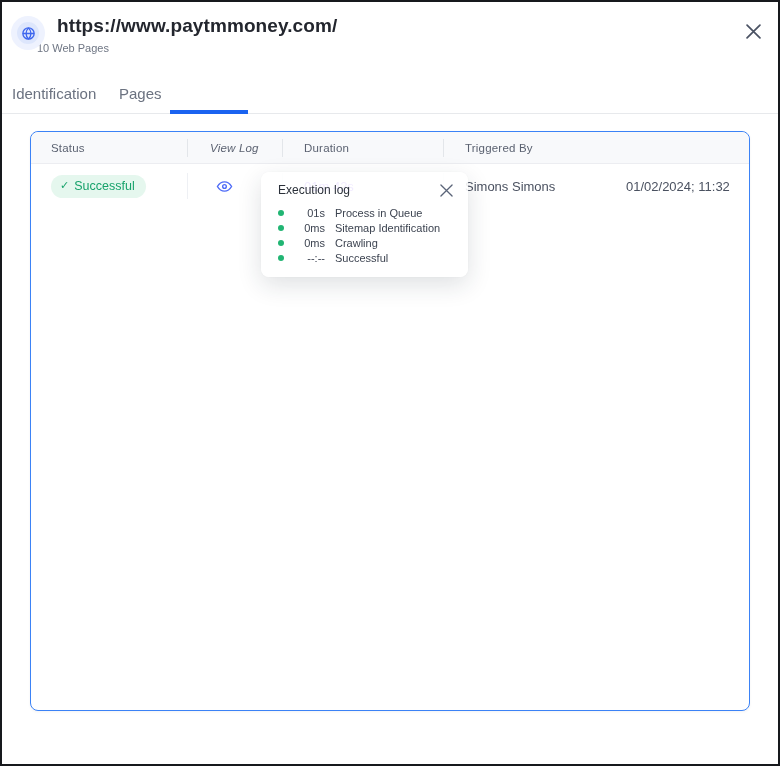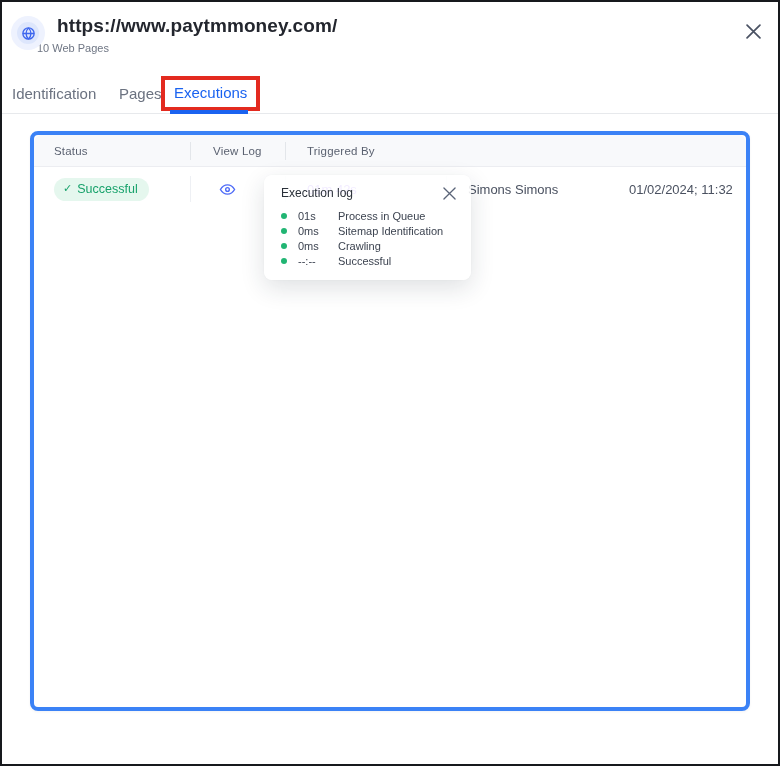--- a/index.html
+++ b/index.html
@@ -43,39 +43,39 @@
   .tab-exec { position:static; color:#1a63f0; }
   .tab-underline {
     position:absolute; left:168px; bottom:-1px;
     width:78px; height:4px; background:#1a63f0;
   }
 
   
   .card {
     margin:17px 28px 0;
     height:580px;
-    border:4px solid #3b82f6;
+    border:1px solid #3b82f6;
     border-radius:8px;
     position:relative;
     background:#fff;
     box-shadow:0 1px 3px rgba(16,24,40,.05);
   }
   .thead {
     display:flex; align-items:center; height:32px;
     background:#f8f9fb; border-bottom:1px solid #ecedf1;
     border-radius:8px 8px 0 0;
   }
   .th { font-size:11.5px; color:#5b6271; letter-spacing:.2px; position:relative; height:100%; display:flex; align-items:center; }
   .th::after, .td.div::after {
     content:""; position:absolute; right:0; top:50%; transform:translateY(-50%);
     width:1px; height:18px; background:#e3e6ea;
   }
   .th:last-child::after { display:none; }
   .col-status { width:157px; padding-left:20px; }
-  .col-viewlog { width:95px; padding-left:22px; }
+  .col-viewlog { width:95px; padding-left:22px;font-style:italic; }
   .col-duration { width:161px; padding-left:21px; }
   .col-trigby { width:161px; padding-left:21px; }
   .col-trigon { flex:1; padding-left:21px; }
 
   .trow { display:flex; align-items:center; height:44px; position:relative; }
   .td { position:relative; height:100%; display:flex; align-items:center; }
   .td.div::after { height:26px; background:#eef0f4; }
   .badge {
     display:inline-flex; align-items:center; gap:5px;
     background:#e5f7ee; color:#17a26b;
@@ -93,21 +93,21 @@
     background:rgba(255,255,255,0.88);
     border-radius:8px;
     box-shadow:0 8px 24px rgba(31,41,55,.14), 0 0 1px rgba(0,0,0,.08);
     padding:11px 14px 12px 17px;
     z-index:5;
     margin-left:32px;
   }
   .popup-head { display:flex; justify-content:space-between; align-items:flex-start; }
   .popup-title { font-size:12px; color:#2a3039; font-weight:500; }
   .popup-close { width:14px; height:14px; color:#5a6478; cursor:pointer; margin-top:1px; }
-  .popup-list { margin-top:7px; }
+  .popup-list { margin-top:7px;text-align:right; }
   .popup-row { display:flex; align-items:center; height:15px; }
   .dot { width:6px; height:6px; border-radius:50%; background:#21b573; flex:none; }
   .p-time { font-size:11px; color:#3c4350; width:30px; margin-left:11px; }
   .p-label { font-size:11px; color:#3c4350; margin-left:10px; white-space:nowrap; }
 
   svg { display:block; }
 </style>
 </head>
 <body>
 
@@ -125,31 +125,29 @@
   <div class="modal-close">
     <svg width="15" height="15" viewBox="0 0 14 14" stroke="currentColor" stroke-width="1.6" stroke-linecap="round">
       <path d="M1 1l12 12M13 1L1 13"></path>
     </svg>
   </div>
 </div>
 
 <div class="tabs">
   <div class="tab tab-config">Identification</div>
   <div class="tab tab-pages">Pages</div>
-  <div class="tab-exec-box">
-    <div class="tab tab-exec">Executions</div>
-  </div>
   <div class="tab-underline"></div>
 </div>
 
 <div class="card">
 
   <div class="thead">
     <div class="th col-status">Status</div>
     <div class="th col-viewlog">View Log</div>
+    <div class="th col-duration">Duration</div>
     <div class="th col-trigby">Triggered By</div>
   </div>
 
   <div class="trow">
     <div class="td div col-status">
       <span class="badge">
         <span class="check">✓</span>
         <span>Successful</span>
       </span>
     </div>

